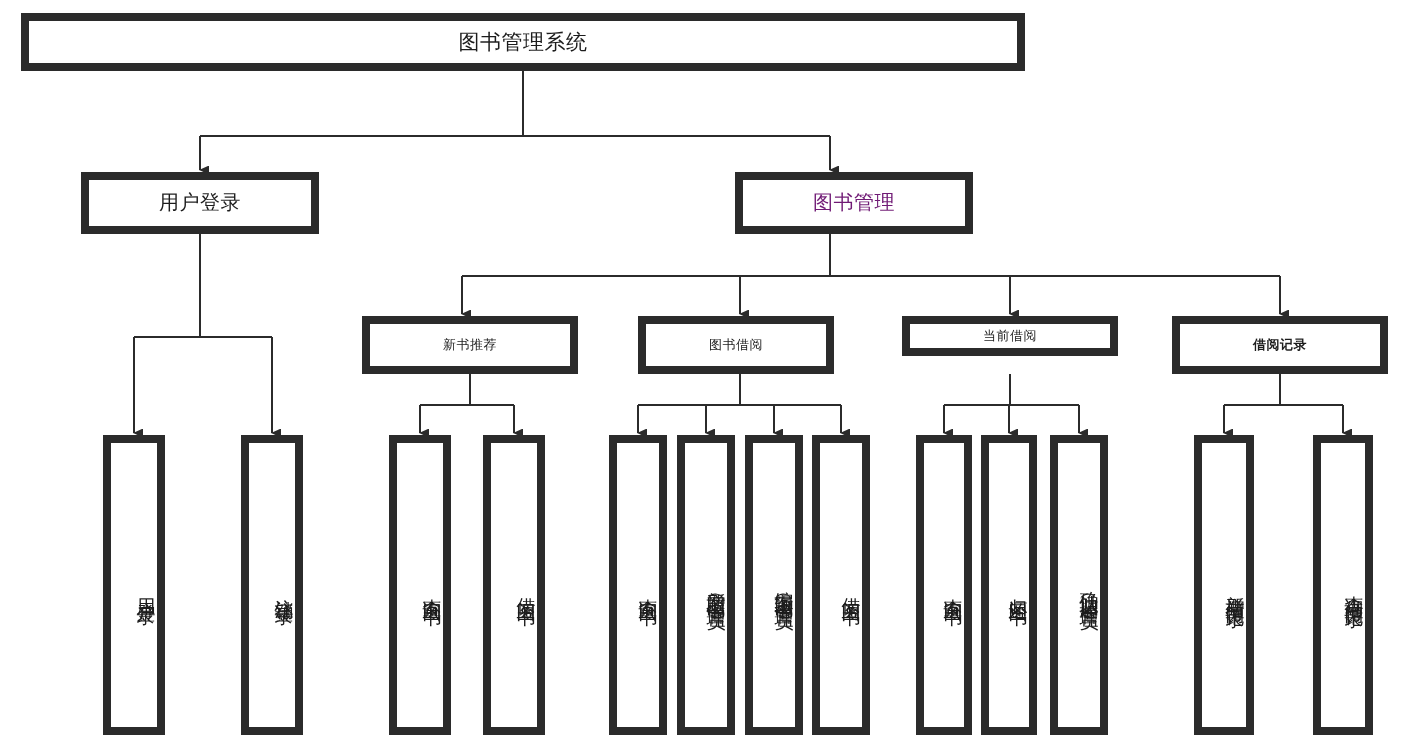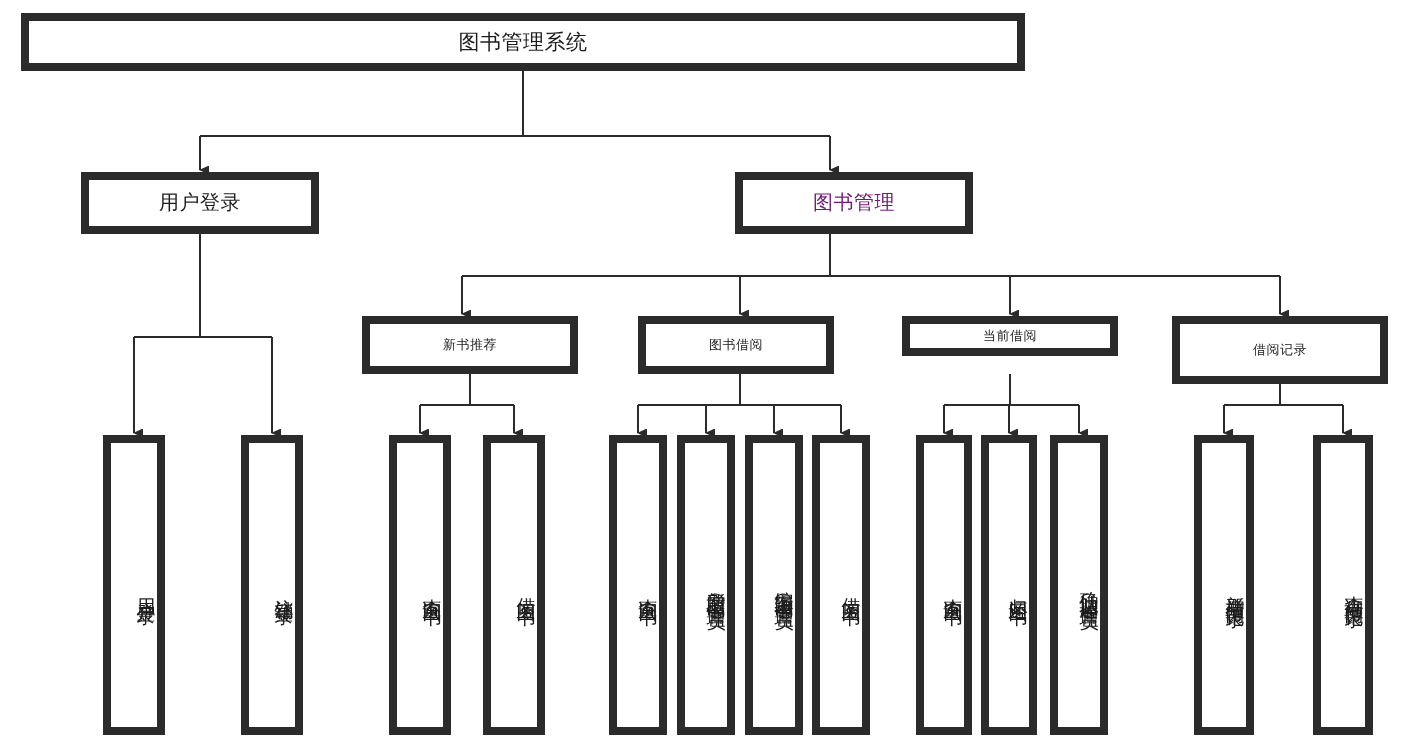--- a/index.html
+++ b/index.html
@@ -129,21 +129,21 @@
       </div>
       <div class="node horizontal lvl-2" style="left: 362px; top: 316px; width: 216px; height: 58px; border-color: rgb(43, 43, 43); background: rgb(255, 255, 255); color: rgb(28, 28, 28);">
         <span class="node-label">新书推荐</span>
       </div>
       <div class="node horizontal lvl-2" style="left: 632px; top: 316px; width: 196px; height: 58px; border-color: rgb(43, 43, 43); background: rgb(255, 255, 255); color: rgb(28, 28, 28); margin-left: 6px;">
         <span class="node-label">图书借阅</span>
       </div>
       <div class="node horizontal lvl-2" style="left: 902px; top: 316px; width: 216px; height: 40px; border-color: rgb(43, 43, 43); background: rgb(255, 255, 255); color: rgb(28, 28, 28);">
         <span class="node-label">当前借阅</span>
       </div>
-      <div class="node horizontal lvl-2" style="left: 1172px; top: 316px; width: 216px; height: 68px; border-color: rgb(43, 43, 43); background: rgb(255, 255, 255); color: rgb(28, 28, 28);">
+      <div class="node horizontal lvl-2" style="left: 1172px; top: 316px; width: 216px; height: 58px; border-color: rgb(43, 43, 43); background: rgb(255, 255, 255); color: rgb(28, 28, 28); font-weight: bold;">
         <span class="node-label">借阅记录</span>
       </div>
       <div class="node vertical lvl-leaf" style="left: 103px; top: 435px; width: 62px; height: 300px; border-color: rgb(43, 43, 43); background: rgb(255, 255, 255); color: rgb(28, 28, 28);">
         <span class="node-label">用户登录</span>
       </div>
       <div class="node vertical lvl-leaf" style="left: 241px; top: 435px; width: 62px; height: 300px; border-color: rgb(43, 43, 43); background: rgb(255, 255, 255); color: rgb(28, 28, 28);">
         <span class="node-label">注销登录</span>
       </div>
       <div class="node vertical lvl-leaf" style="left: 389px; top: 435px; width: 62px; height: 300px; border-color: rgb(43, 43, 43); background: rgb(255, 255, 255); color: rgb(28, 28, 28);">
         <span class="node-label">查询图书</span>

